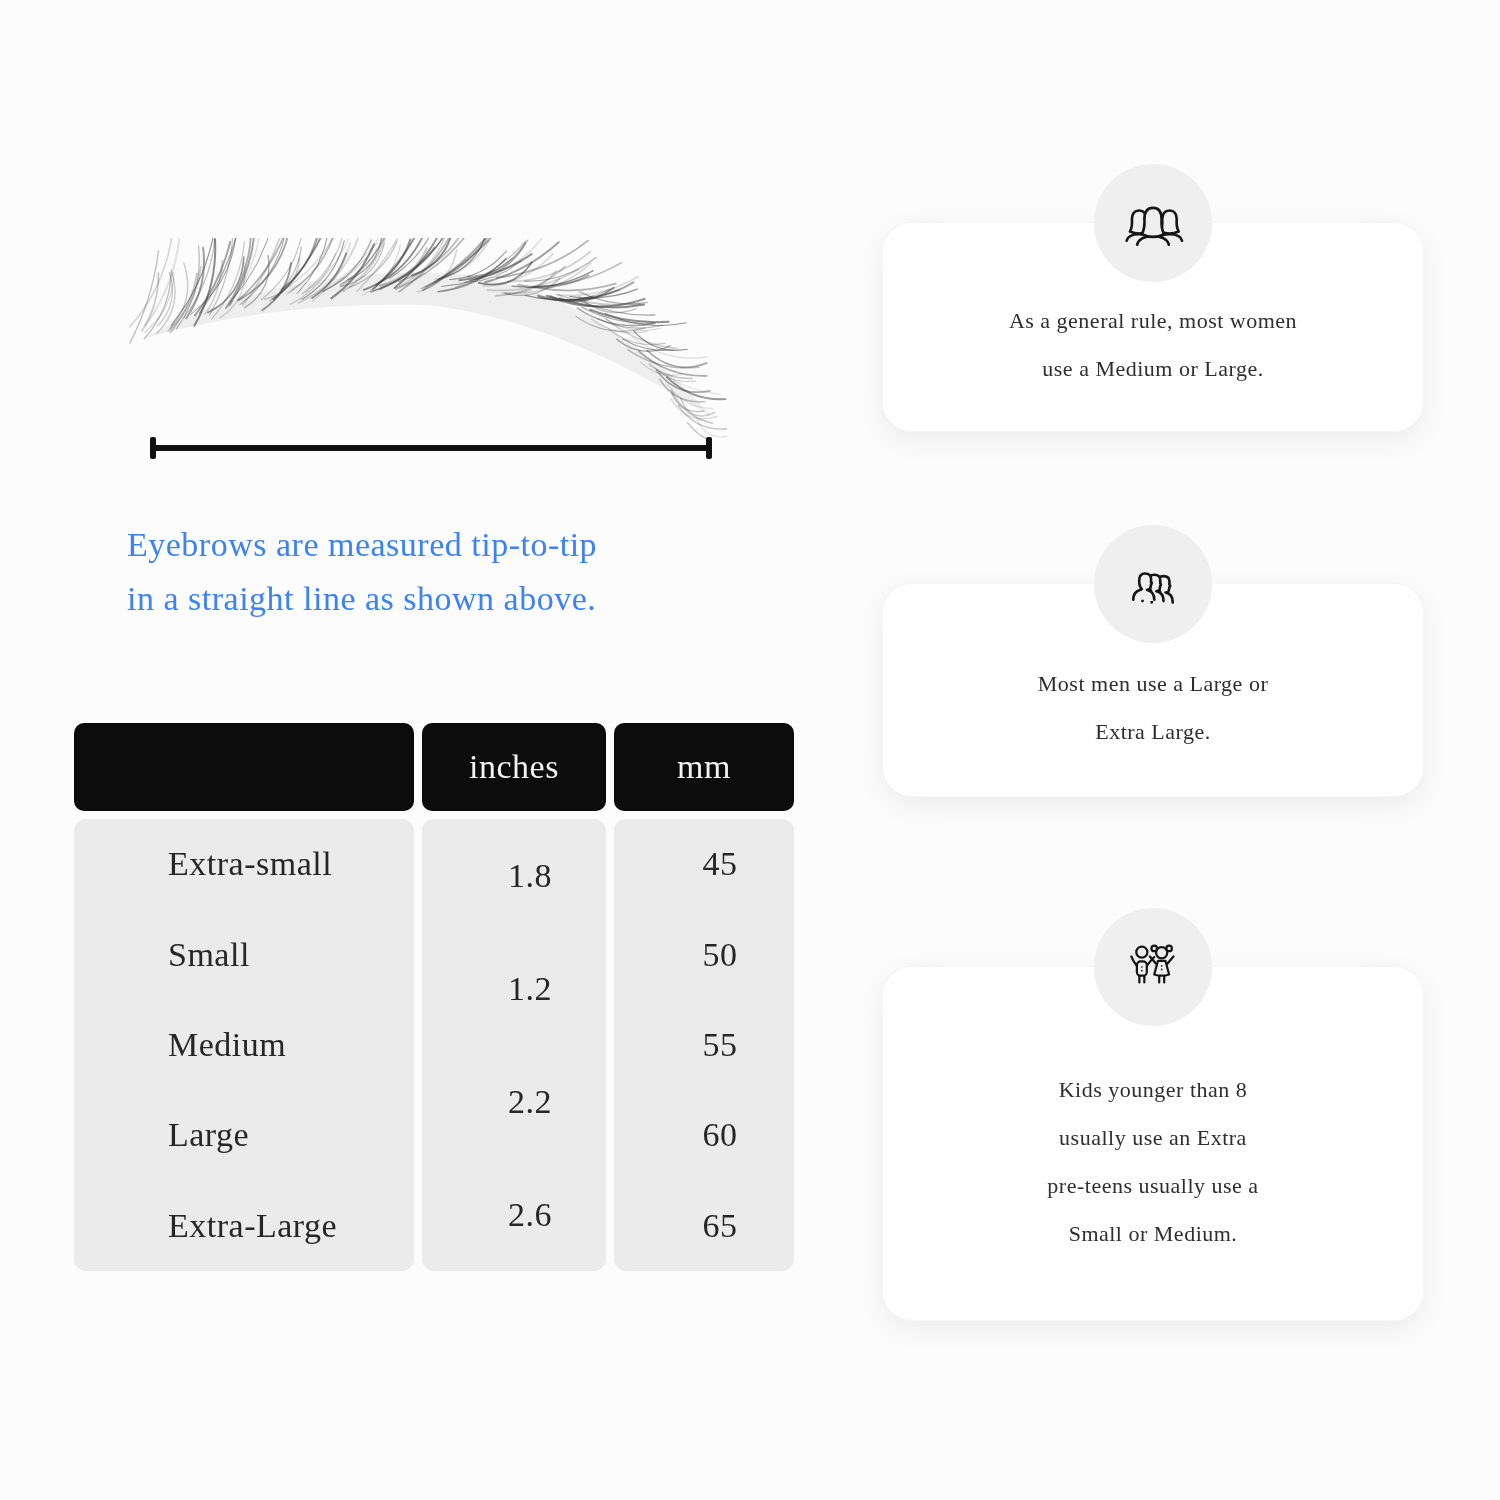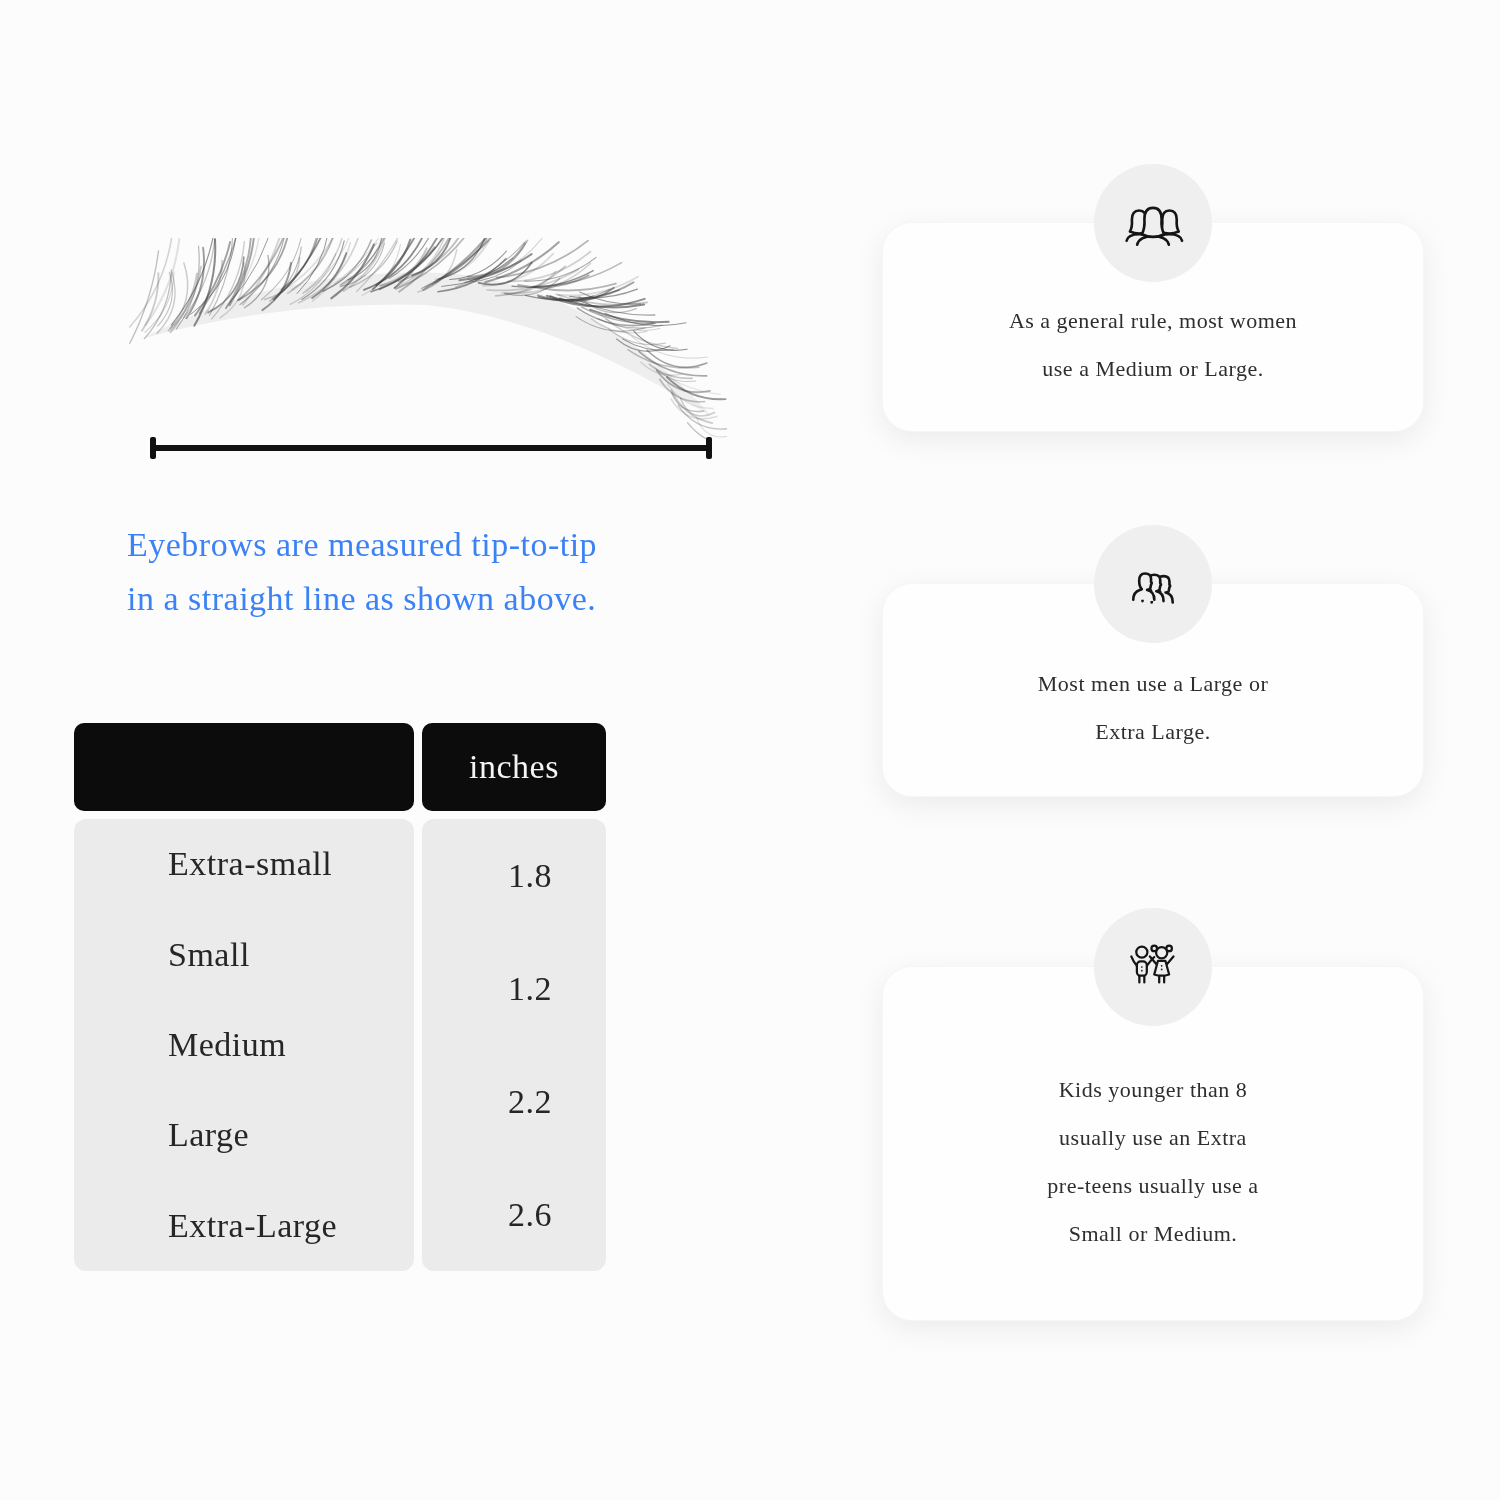--- a/index.html
+++ b/index.html
@@ -257,20 +257,30 @@
     </div>
     <div class="size-col col-inches">
       <div class="th">inches</div>
       <div class="tbody">
         <div class="cell">1.8</div>
         <div class="cell">1.2</div>
         <div class="cell">2.2</div>
         <div class="cell">2.6</div>
       </div>
     </div>
+    <div class="size-col col-mm">
+      <div class="th">mm</div>
+      <div class="tbody">
+        <div class="cell">45</div>
+        <div class="cell">50</div>
+        <div class="cell">55</div>
+        <div class="cell">60</div>
+        <div class="cell">65</div>
+      </div>
+    </div>
   </div>
 
   <div class="card card-1">
     <div class="bubble">
       <svg width="66" height="52" viewBox="0 0 100 78" fill="none" stroke="#151515" stroke-width="4" stroke-linecap="round" stroke-linejoin="round">
         <path d="M10,66 Q12,56 29,56 Q46,56 48,66"></path>
         <path d="M15,52 Q19,45 18,34 Q18,20 29,20 Q40,20 40,34 Q39,45 43,52 Q36,55 29,55 Q22,55 15,52 Z"></path>
         <path d="M56,66 Q58,56 75,56 Q92,56 94,66"></path>
         <path d="M61,52 Q65,45 64,34 Q64,20 75,20 Q86,20 86,34 Q85,45 89,52 Q82,55 75,55 Q68,55 61,52 Z"></path>
         <path d="M26,72 Q29,59 50,59 Q71,59 74,72" fill="#efefef"></path>

